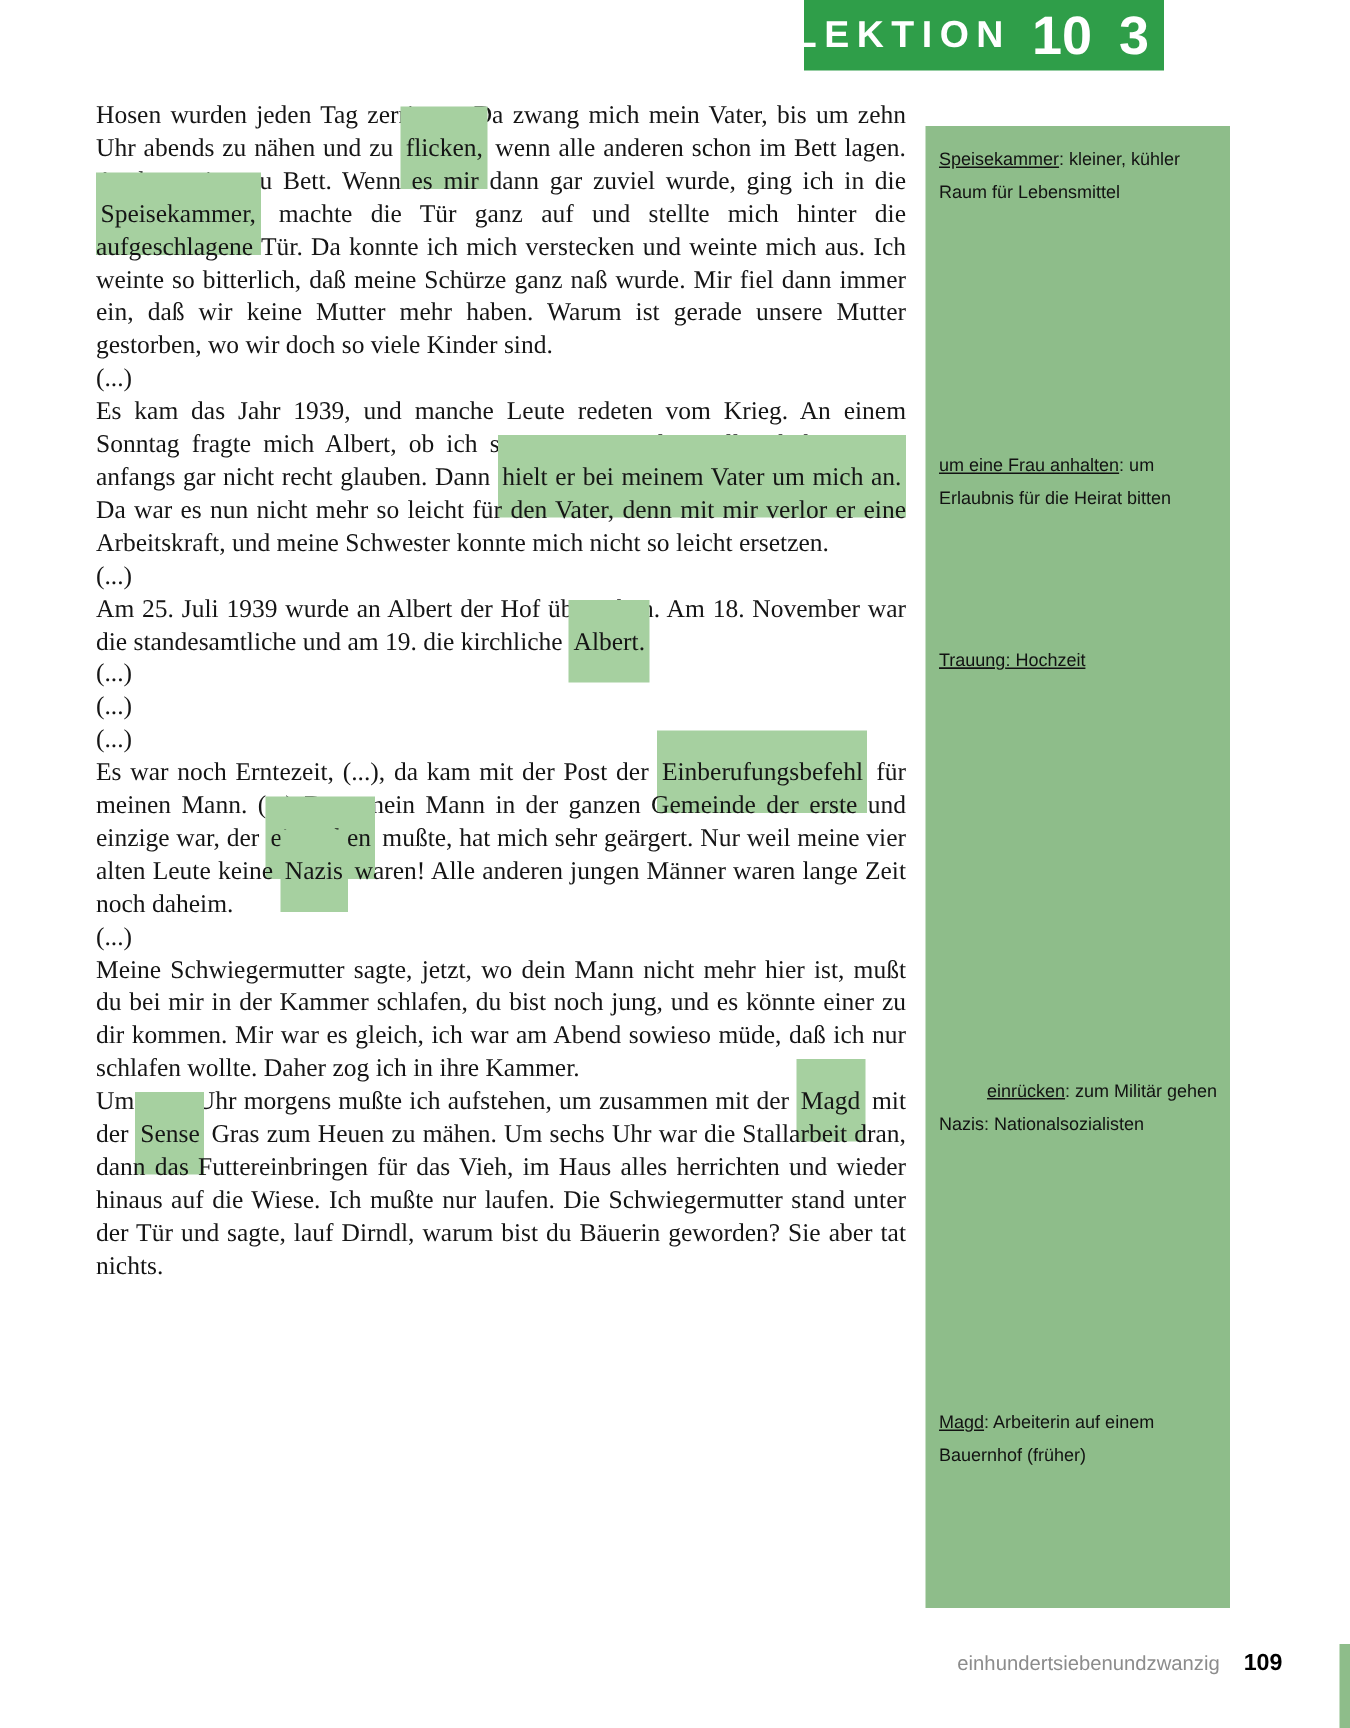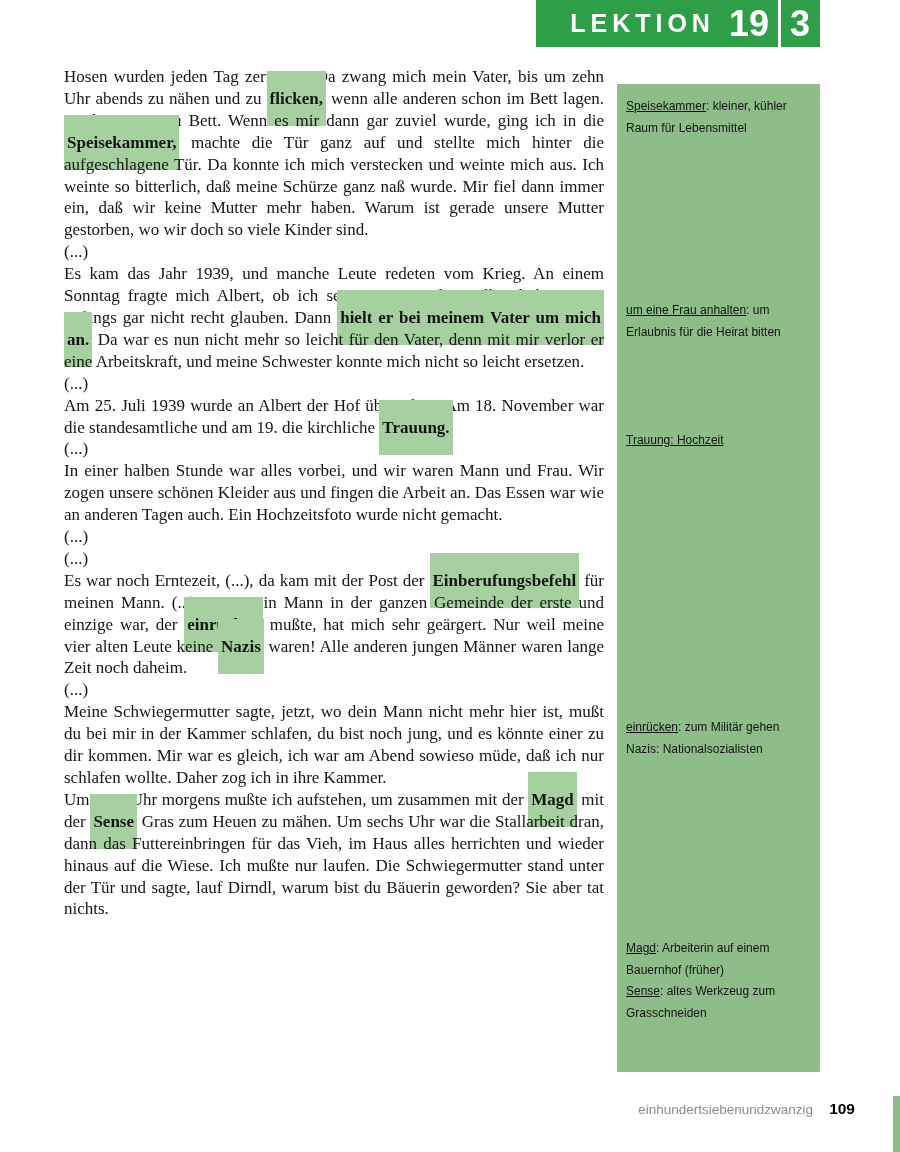--- a/index.html
+++ b/index.html
@@ -8,42 +8,42 @@
     --highlight-green: #a6d0a0;
   }
   * { margin: 0; padding: 0; box-sizing: border-box; }
   html, body { background: #ffffff; }
   body {
     width: 900px; height: 1152px;
     position: relative; overflow: hidden;
     font-family: "Liberation Sans", sans-serif;
   }
   .lektion-banner {
-    position: absolute; left: 536px; top: 0; width: 284px; height: 47px;
+    position: absolute; left: 536px; top: 0; width: 240px; height: 47px;
     background: var(--header-green);
     display: flex; align-items: center; justify-content: flex-end;
     padding-right: 10px; color: #ffffff;
   }
   .lektion-word {
     font-weight: bold; font-size: 25px; letter-spacing: 5px;
     margin-right: 14px; line-height: 1;
   }
   .lektion-num { font-weight: bold; font-size: 36px; line-height: 1; }
   .lektion-divider { width: 3px; align-self: stretch; background: #ffffff; margin: 0 9px; }
   .main-text {
     position: absolute; left: 64px; top: 66px; width: 540px;
     font-family: "Liberation Serif", serif;
     font-size: 17px; line-height: 21.9px; color: #151515;
     text-align: justify;
   }
   .para { margin: 0; }
   .hl {
     background: var(--highlight-green);
     padding: 18px 3px;
-    box-decoration-break: clone; font-weight: bold; -webkit-box-decoration-break: clone;
+    box-decoration-break: clone; -webkit-box-decoration-break: clone;
   }
   .sidebar {
     position: absolute; left: 617px; top: 84px; width: 203px; height: 988px;
     background: var(--sidebar-green);
   }
   .entry {
     position: absolute; left: 9px; width: 190px;
     font-size: 12px; line-height: 21.5px; color: #121212;
     font-family: "Liberation Sans", sans-serif;
   }
@@ -59,49 +59,47 @@
     background: var(--sidebar-green);
   }
 </style>
 </head>
 <body>
 
 <div class="page">
 
   <div class="lektion-banner">
     <span class="lektion-word">LEKTION</span>
-    <span class="lektion-num">19</span>
+    <span class="lektion-num">10</span>
     <span class="lektion-divider"></span>
     <span class="lektion-num">3</span>
   </div>
 
   <div class="main-text">
       <div class="para"><span>Hosen wurden jeden Tag zerrissen. Da zwang mich mein Vater, bis um zehn Uhr abends zu nähen und zu </span><span class="hl">flicken,</span><span> wenn alle anderen schon im Bett lagen. Auch er ging zu Bett. Wenn es mir dann gar zuviel wurde, ging ich in die </span><span class="hl">Speisekammer,</span><span> machte die Tür ganz auf und stellte mich hinter die aufgeschlagene Tür. Da konnte ich mich verstecken und weinte mich aus. Ich weinte so bitterlich, daß meine Schürze ganz naß wurde. Mir fiel dann immer ein, daß wir keine Mutter mehr haben. Warum ist gerade unsere Mutter gestorben, wo wir doch so viele Kinder sind.</span></div>
       <div class="para"><span>(...)</span></div>
       <div class="para"><span>Es kam das Jahr 1939, und manche Leute redeten vom Krieg. An einem Sonntag fragte mich Albert, ob ich seine Frau werden will. Ich konnte es anfangs gar nicht recht glauben. Dann </span><span class="hl">hielt er bei meinem Vater um mich an.</span><span> Da war es nun nicht mehr so leicht für den Vater, denn mit mir verlor er eine Arbeitskraft, und meine Schwester konnte mich nicht so leicht ersetzen.</span></div>
       <div class="para"><span>(...)</span></div>
-      <div class="para"><span>Am 25. Juli 1939 wurde an Albert der Hof übergeben. Am 18. November war die standesamtliche und am 19. die kirchliche </span><span class="hl">Trauung.</span></div>
+      <div class="para"><span>Am 25. Juli 1939 wurde an Albert der Hof übergeben. Am 18. November war die standesamtliche und am 19. die kirchliche </span><span class="hl">Albert.</span></div>
       <div class="para"><span>(...)</span></div>
-      <div class="para"><span>In einer halben Stunde war alles vorbei, und wir waren Mann und Frau. Wir zogen unsere schönen Kleider aus und fingen die Arbeit an. Das Essen war wie an anderen Tagen auch. Ein Hochzeitsfoto wurde nicht gemacht.</span></div>
       <div class="para"><span>(...)</span></div>
       <div class="para"><span>(...)</span></div>
       <div class="para"><span>Es war noch Erntezeit, (...), da kam mit der Post der </span><span class="hl">Einberufungsbefehl</span><span> für meinen Mann. (...) Dass mein Mann in der ganzen Gemeinde der erste und einzige war, der </span><span class="hl">einrücken</span><span> mußte, hat mich sehr geärgert. Nur weil meine vier alten Leute keine </span><span class="hl">Nazis</span><span> waren! Alle anderen jungen Männer waren lange Zeit noch daheim.</span></div>
       <div class="para"><span>(...)</span></div>
       <div class="para"><span>Meine Schwiegermutter sagte, jetzt, wo dein Mann nicht mehr hier ist, mußt du bei mir in der Kammer schlafen, du bist noch jung, und es könnte einer zu dir kommen. Mir war es gleich, ich war am Abend sowieso müde, daß ich nur schlafen wollte. Daher zog ich in ihre Kammer.</span></div>
       <div class="para"><span>Um zwei Uhr morgens mußte ich aufstehen, um zusammen mit der </span><span class="hl">Magd</span><span> mit der </span><span class="hl">Sense</span><span> Gras zum Heuen zu mähen. Um sechs Uhr war die Stallarbeit dran, dann das Futtereinbringen für das Vieh, im Haus alles herrichten und wieder hinaus auf die Wiese. Ich mußte nur laufen. Die Schwiegermutter stand unter der Tür und sagte, lauf Dirndl, warum bist du Bäuerin geworden? Sie aber tat nichts.</span></div>
     </div>
 
   <div class="sidebar">
       <div class="entry" style="top: 216px;"><span class="term ul">um eine Frau anhalten</span><span>: um Erlaubnis für die Heirat bitten</span></div>
       <div class="entry" style="top: 12px;"><span class="term ul">Speisekammer</span><span>: kleiner, kühler Raum für Lebensmittel</span></div>
       <div class="entry" style="top: 346px; text-decoration: underline;"><span class="term ul">Trauung</span><span>: Hochzeit</span></div>
-      <div class="entry" style="top: 633px;"><span class="term ul">einrücken</span><span>: zum Militär gehen</span></div>
+      <div class="entry" style="top: 633px; margin-left: 32px;"><span class="term ul">einrücken</span><span>: zum Militär gehen</span></div>
       <div class="entry" style="top: 655px;"><span class="term">Nazis</span><span>: Nationalsozialisten</span></div>
       <div class="entry" style="top: 854px;"><span class="term ul">Magd</span><span>: Arbeiterin auf einem Bauernhof (früher)</span></div>
-      <div class="entry" style="top: 897px;"><span class="term ul">Sense</span><span>: altes Werkzeug zum Grasschneiden</span></div>
     </div>
 
   <div class="footer">
     <span class="page-word">einhundertsiebenundzwanzig</span>
     <span class="page-num">109</span>
   </div>
 
   <div class="edge-strip"></div>
 
 </div>

